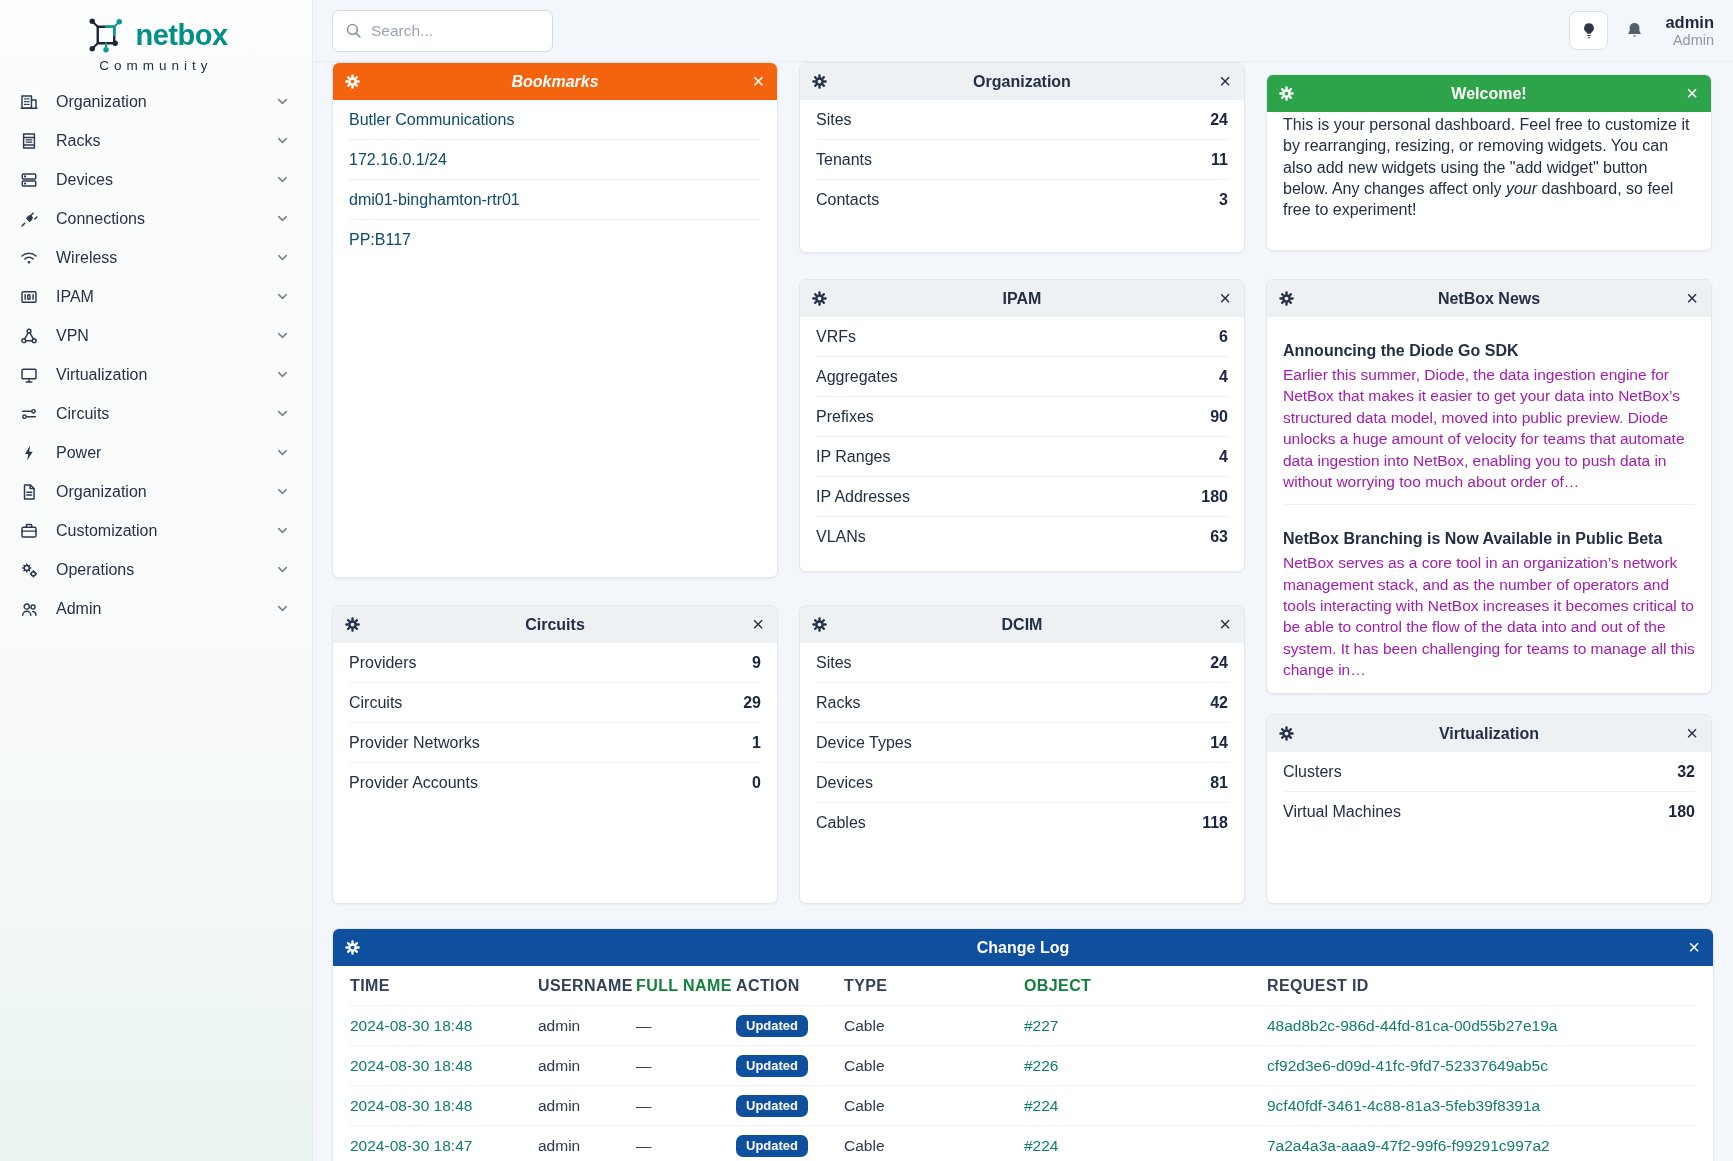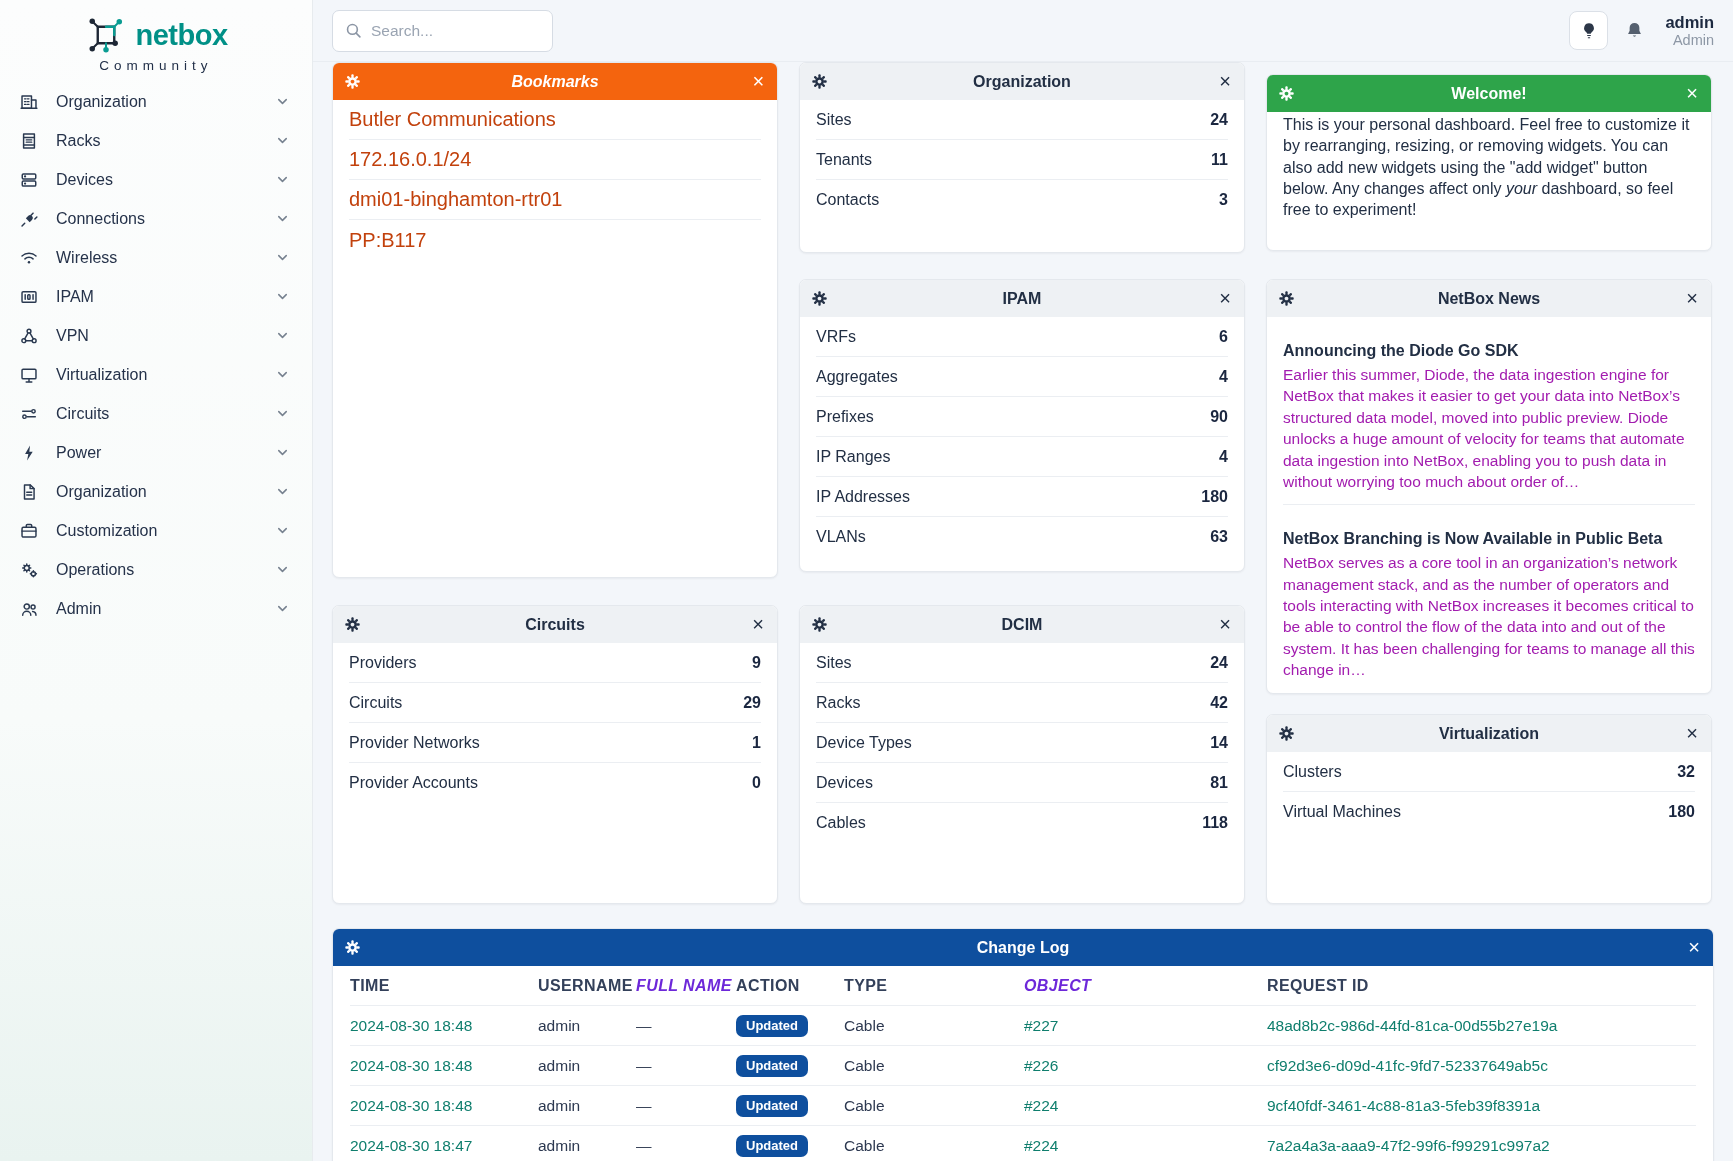--- a/index.html
+++ b/index.html
@@ -59,37 +59,37 @@
   .close::before { content:"×"; }
   .w-head.hd-orange { background:var(--accent-orange,#f4640e); color:#fff;font-style:italic; }
   .w-head.hd-green  { background:var(--accent-green,#2ea44a);  color:#fff; }
   .w-head.hd-blue   { background:var(--accent-blue,#0e4f9e);   color:#fff; }
   
   .rows { padding:0 16px; }
   .row-line { height:40px; display:flex; align-items:center; justify-content:space-between; border-bottom:1px solid #ebeef2; }
   .row-line:last-child { border-bottom:none; }
   .row-label { font-size:16px; color:#222f44; }
   .row-value { font-size:16px; font-weight:600; color:#1b2740; }
-  .bm-item { font-size:20px; color:#c2410c; cursor:pointer; }
+  .bm-item { font-size:16px; color:#0c4a6e; cursor:pointer; }
   
   .welcome-body { padding:2px 16px; font-size:16px; line-height:1.33; color:#222f44; }
   
   .news-item { margin:0 16px; padding:25px 0 12px; border-bottom:1px solid #ebeef2; }
   .news-item:last-child { border-bottom:none; }
   .news-headline { font-size:16px; font-weight:700; color:#222f44; margin-bottom:4px; cursor:pointer; }
   .news-body { font-size:15.5px; line-height:1.38; color:#a21caf; }
   .news-item:empty { display:none; }
   
   .clog-grid { padding:0 17px; }
   .clog-row {
     display:grid; grid-template-columns:188px 98px 100px 108px 180px 243px 1fr;
     align-items:center; height:40px; border-bottom:1px solid #ebeef2;
   }
   .clog-head { font-size:16px; font-weight:700; letter-spacing:.4px; color:#33405a; }
-  .clog-head .muted { color:#6d28d9;font-style:italic; }
+  .clog-head .muted { color:#15803d; }
   .clog-cell { font-size:15.5px; color:#2c3850; white-space:nowrap; overflow:hidden; }
   .lnk { color:var(--link-teal,#0f7e6d); cursor:pointer; }
   .dash-cell { color:#3a455a; }
   .badge {
     display:inline-block; background:var(--accent-blue,#0e4f9e); color:#fff;
     font-size:13px; font-weight:600; padding:4px 10px 5px; border-radius:7px; line-height:1;
   }
 </style>
 </head>
 <body>

